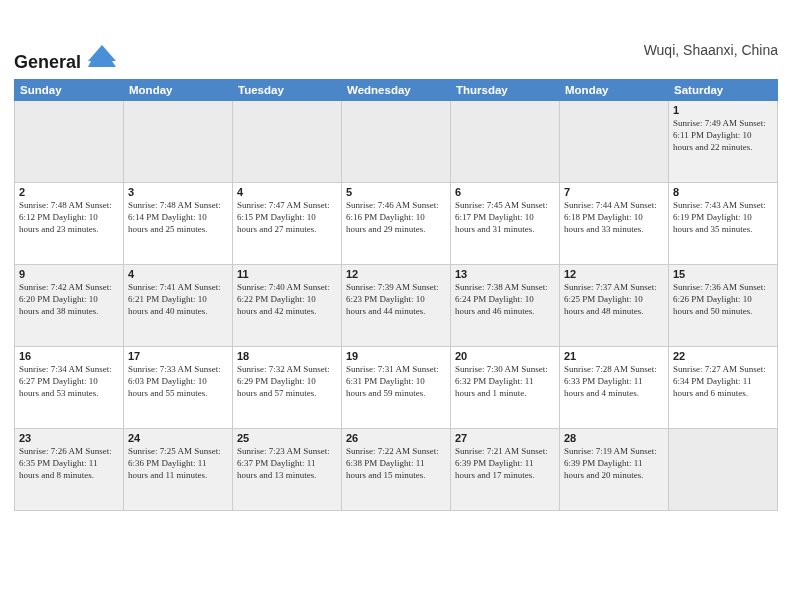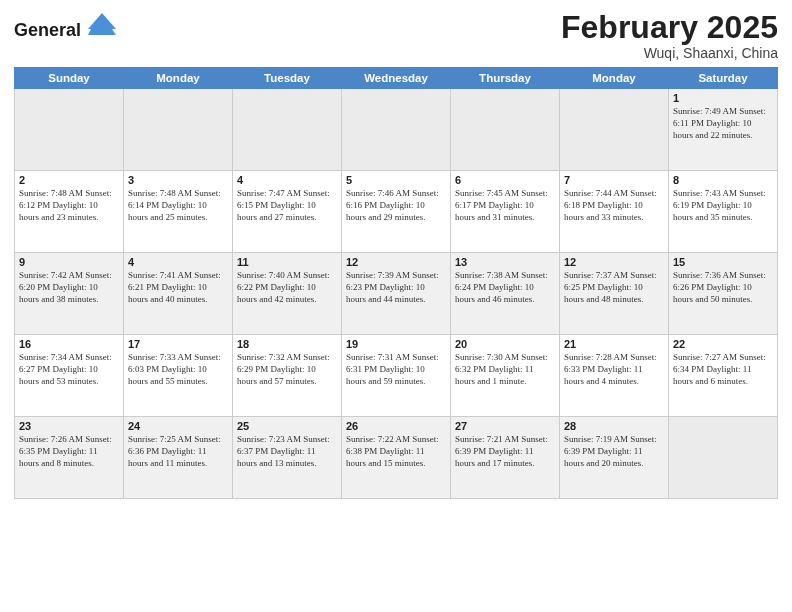--- a/index.html
+++ b/index.html
@@ -12,20 +12,21 @@
     }
     .container {
       width: 792px;
       padding: 10px 14px;
     }
     .header-row {
       display: flex;
       justify-content: space-between;
       align-items: flex-start;
       margin-bottom: 6px;
+      margin-top: 32px;
     }
     .logo {
       display: flex;
       align-items: center;
       margin-top: 4px;
     }
     .logo-text {
       font-size: 18px;
       font-weight: bold;
       color: #1a1a1a;
@@ -57,21 +58,21 @@
       width: 100%;
       border-collapse: collapse;
       border: 1px solid #bbb;
     }
     .calendar th {
       background: #4a86c8;
       color: #fff;
       font-size: 11.5px;
       font-weight: bold;
       padding: 4px 5px;
-      text-align: center;
+      text-align: left;
       border: 1px solid #4a86c8;
     }
     .calendar td {
       width: calc(100% / 7);
       vertical-align: top;
       padding: 3px 4px;
       border: 1px solid #ccc;
       height: 82px;
       font-size: 9.5px;
       color: #222;
@@ -109,21 +110,20 @@
         <div class="logo-text">
           <span style="color:#1a1a1a;">General</span>
           <svg class="logo-icon" viewBox="0 0 28 22" xmlns="http://www.w3.org/2000/svg">
             <polygon points="14,0 28,16 0,16" fill="#4a90d9"></polygon>
             <polygon points="6,10 20,10 28,22 0,22" fill="#4a90d9"></polygon>
           </svg>
         </div>
       </div>
     </div>
     <div class="title-block">
-      <div class="month-title">February 2025</div>
       <div class="subtitle">Wuqi, Shaanxi, China</div>
     </div>
   </div>
 
   <table class="calendar">
     <thead>
       <tr>
         <th>Sunday</th>
         <th>Monday</th>
         <th>Tuesday</th>

